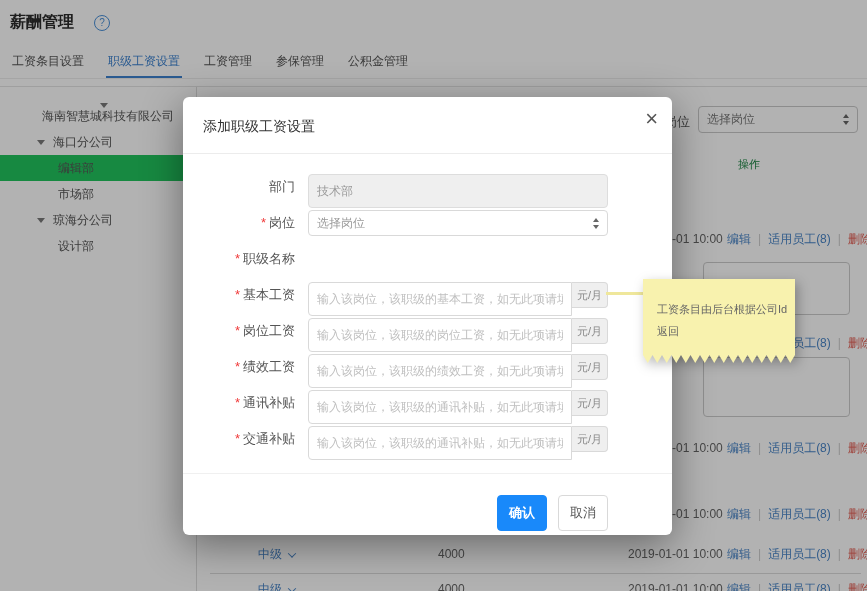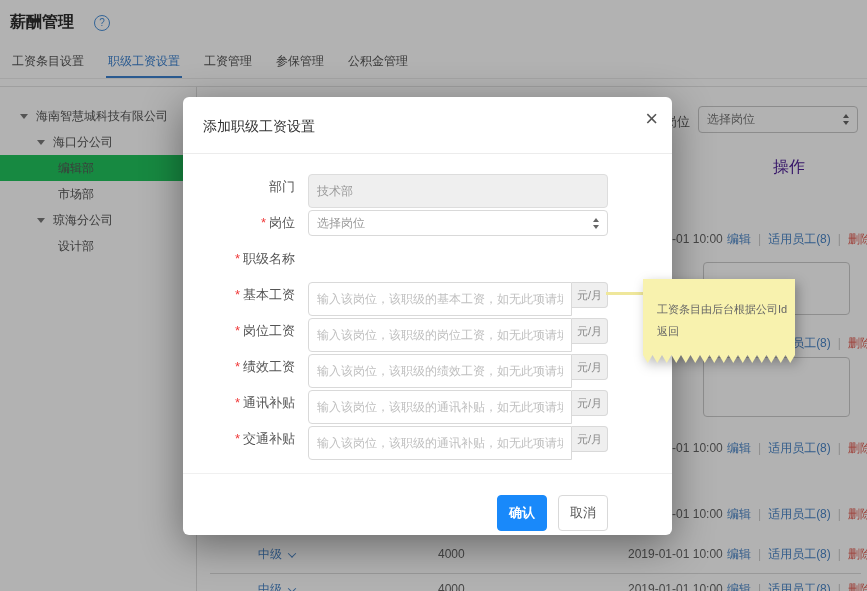--- a/index.html
+++ b/index.html
@@ -16,39 +16,39 @@
     color:#4a90d9; font-size:10px; display:inline-flex; align-items:center; justify-content:center;
     cursor:pointer;
   }
   .tabs { display:flex; gap:20px; padding:0 0 0 10px; margin-top:16px; height:30px; border-bottom:1px solid #ededed; }
   .tab { font-size:12px; color:#555; padding:4px 2px 10px; cursor:pointer; }
   .tab.active { color:#3d82cf; border-bottom:2px solid #3d82cf; }
   .content-top-line { position:absolute; left:0; top:86px; right:0; height:1px; background:#e4e4e4; }
 
   .sidebar { position:absolute; left:0; top:87px; bottom:0; width:197px; background:#fff; border-right:1px solid #ddd; padding-top:16px; }
   .tree-item { height:26px; display:flex; align-items:center; font-size:12px; color:#555; cursor:pointer; }
-  .tree-item.lvl0 { padding-left:20px; }
+  .tree-item.lvl0 { padding-left:20px;flex-direction:column; }
   .tree-item.lvl1 { padding-left:37px; }
   .tree-item.lvl2 { padding-left:58px; }
   .tree-item.selected { background:#22c55e; }
   .caret { width:0; height:0; border-left:4px solid transparent; border-right:4px solid transparent; border-top:5px solid #7a7a7a; margin-right:8px; flex:none; }
 
   .filter-label { position:absolute; left:640px; top:113px; width:50px; text-align:right; font-size:13px; color:#555; }
   .filter-select {
     position:absolute; left:698px; top:106px; width:160px; height:27px;
     border:1px solid #c9c9c9; border-radius:4px; background:#fff;
     display:flex; align-items:center; justify-content:space-between; padding:0 8px;
     font-size:12px; color:#777; cursor:pointer;
   }
   .updown { display:flex; flex-direction:column; gap:3px; }
   .updown i { width:0; height:0; border-left:3px solid transparent; border-right:3px solid transparent; }
   .updown .up { border-bottom:4px solid #666; }
   .updown .dn { border-top:4px solid #666; }
 
-  .ops-header { position:absolute; left:744px; top:157px; width:90px; text-align:center; font-size:16px; color:#4c1d95; }
+  .ops-header { position:absolute; left:704px; top:157px; width:90px; text-align:center; font-size:11px; color:#15803d; }
 
   .row-frag { position:absolute; left:0; right:0; height:18px; font-size:12px; }
   .row-frag .cell { position:absolute; top:0; line-height:18px; white-space:nowrap; }
   .c-level { left:258px; color:#4a86c8; cursor:pointer; }
   .chev { display:inline-block; width:6px; height:6px; border-right:1.5px solid #4a86c8; border-bottom:1.5px solid #4a86c8; transform:rotate(45deg) translate(-1px,-1px); margin-left:7px; }
   .c-amount { left:438px; color:#666; }
   .c-time { left:628px; color:#666; }
   .c-actions { left:727px; display:flex; gap:7px; align-items:center; }
   .lnk { color:#4a86c8; cursor:pointer; text-decoration:none; }
   .lnk.danger { color:#e25a50; }

